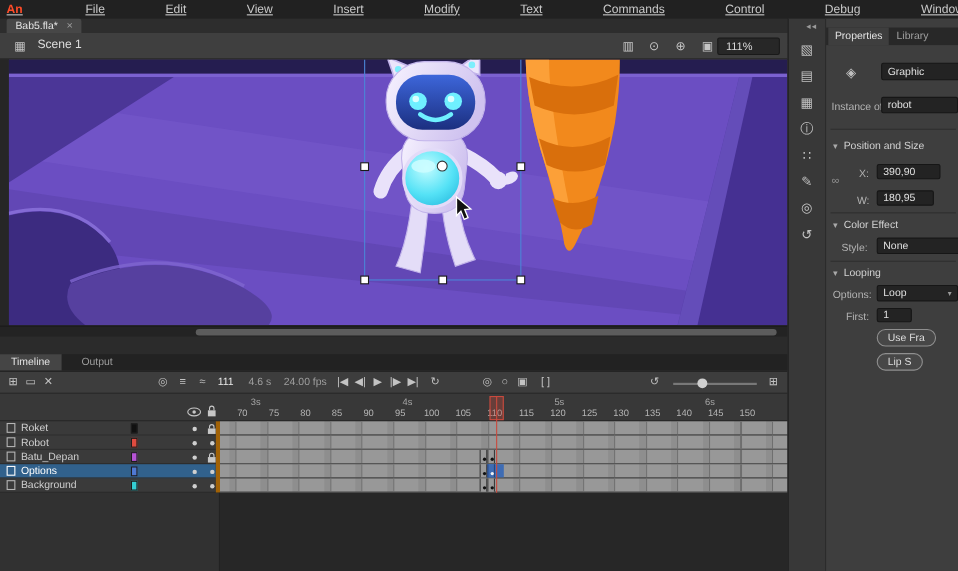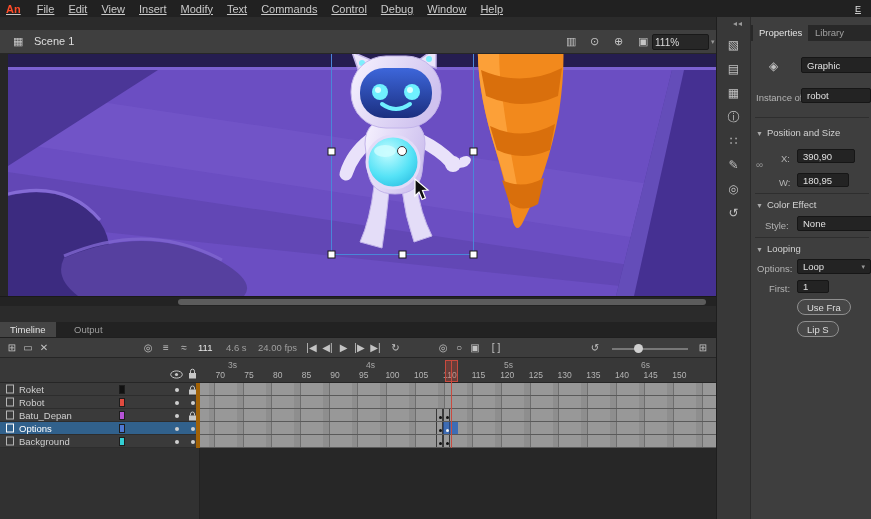--- a/index.html
+++ b/index.html
@@ -5,37 +5,37 @@
   * { margin:0; padding:0; box-sizing:border-box; }
   html,body { background:#1a1a1a; }
   #root { position:relative; width:871px; height:519px; background:#2b2b2b;
           font-family:"Liberation Sans",sans-serif; overflow:hidden; color:#ccc;
           -webkit-user-select:none; user-select:none; }
 
   
   .menubar { position:absolute; left:0; top:0; width:871px; height:17px; background:#212121;
              display:flex; align-items:center; font-size:11px; color:#c9c9c9;text-decoration:underline; }
   .menubar .logo { color:#ff4c29; font-weight:bold; padding:0 9px 0 6px; }
-  .menubar .mi { padding:0 7px; }
+  .menubar .mi { padding:0 7px;margin-left:41px; }
   .menubar .win { margin-left:auto; padding-right:10px; color:#e0e0e0; font-size:9px; }
 
   
   .tabbar { position:absolute; left:0; top:17px; width:716px; height:13px; background:#2d2d2d; }
   .doctab { position:absolute; left:6px; top:0; height:13px; background:#474747; display:flex;
             align-items:center; padding:0 8px; font-size:9.5px; color:#e3e3e3; border-radius:2px 2px 0 0; }
   .doctab .close { margin-left:8px; color:#9a9a9a; font-size:10px; }
 
   
   .editbar { position:absolute; left:0; top:30px; width:716px; height:24px; background:#3f3f3f;
              border-bottom:1px solid #272727; }
   .editbar .eic { position:absolute; top:5px; font-size:11px; color:#c5c5c5; }
   .editbar .scene { position:absolute; left:34px; top:5px; font-size:11px; color:#dedede; }
   .zoombox { position:absolute; left:652px; top:4px; width:57px; height:16px; background:#272727;
              border:1px solid #191919; border-radius:2px; font-size:10px; color:#ddd;
-             display:flex; align-items:center; justify-content:space-between; padding:0 2px;gap:32px; }
+             display:flex; align-items:center; justify-content:space-between; padding:0 7px;gap:32px; }
   .zoombox .dd { font-size:7px; color:#999; }
 
   
   .stage { position:absolute; left:0; top:54px; width:716px; height:242px; background:#262626; overflow:hidden; }
   .stage svg { position:absolute; left:8px; top:0; }
   .hscroll { position:absolute; left:0; top:296px; width:716px; height:10px; background:#232323; border-top:1px solid #1a1a1a; }
   .hthumb  { position:absolute; left:178px; top:2px; width:528px; height:6px; background:#5c5c5c; border-radius:3px; }
 
   
   .tl { position:absolute; left:0; top:322px; width:716px; height:269px; background:#2a2a2a; }
@@ -120,20 +120,26 @@
     <span class="mi">Modify</span>
     <span class="mi">Text</span>
     <span class="mi">Commands</span>
     <span class="mi">Control</span>
     <span class="mi">Debug</span>
     <span class="mi">Window</span>
     <span class="mi">Help</span>
     <span class="win">E</span>
   </div>
 
+  <div class="tabbar">
+    <div class="doctab">
+      <span>Bab5.fla*</span>
+      <span class="close">×</span>
+    </div>
+  </div>
 
   <div class="editbar">
     <span class="eic" style="left:13px">▦</span>
     <span class="scene">Scene 1</span>
     <span class="eic" style="left:566px">▥</span>
     <span class="eic" style="left:590px">⊙</span>
     <span class="eic" style="left:614px">⊕</span>
     <span class="eic" style="left:638px">▣</span>
     <div class="zoombox">
       <span>111%</span>

